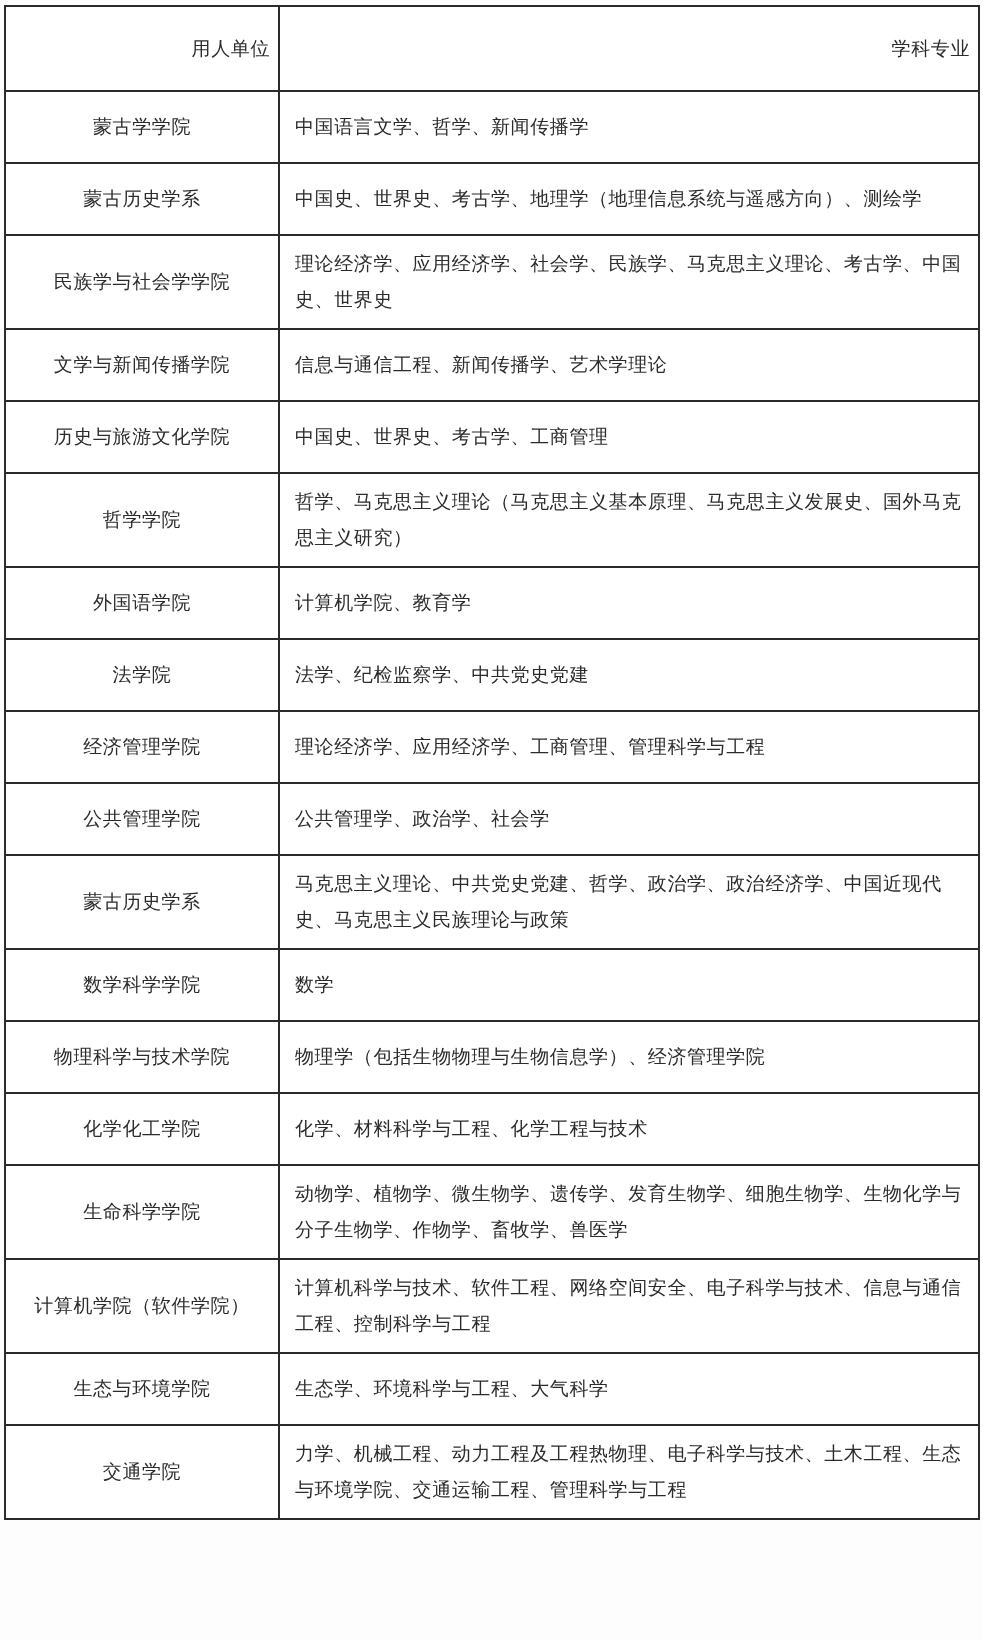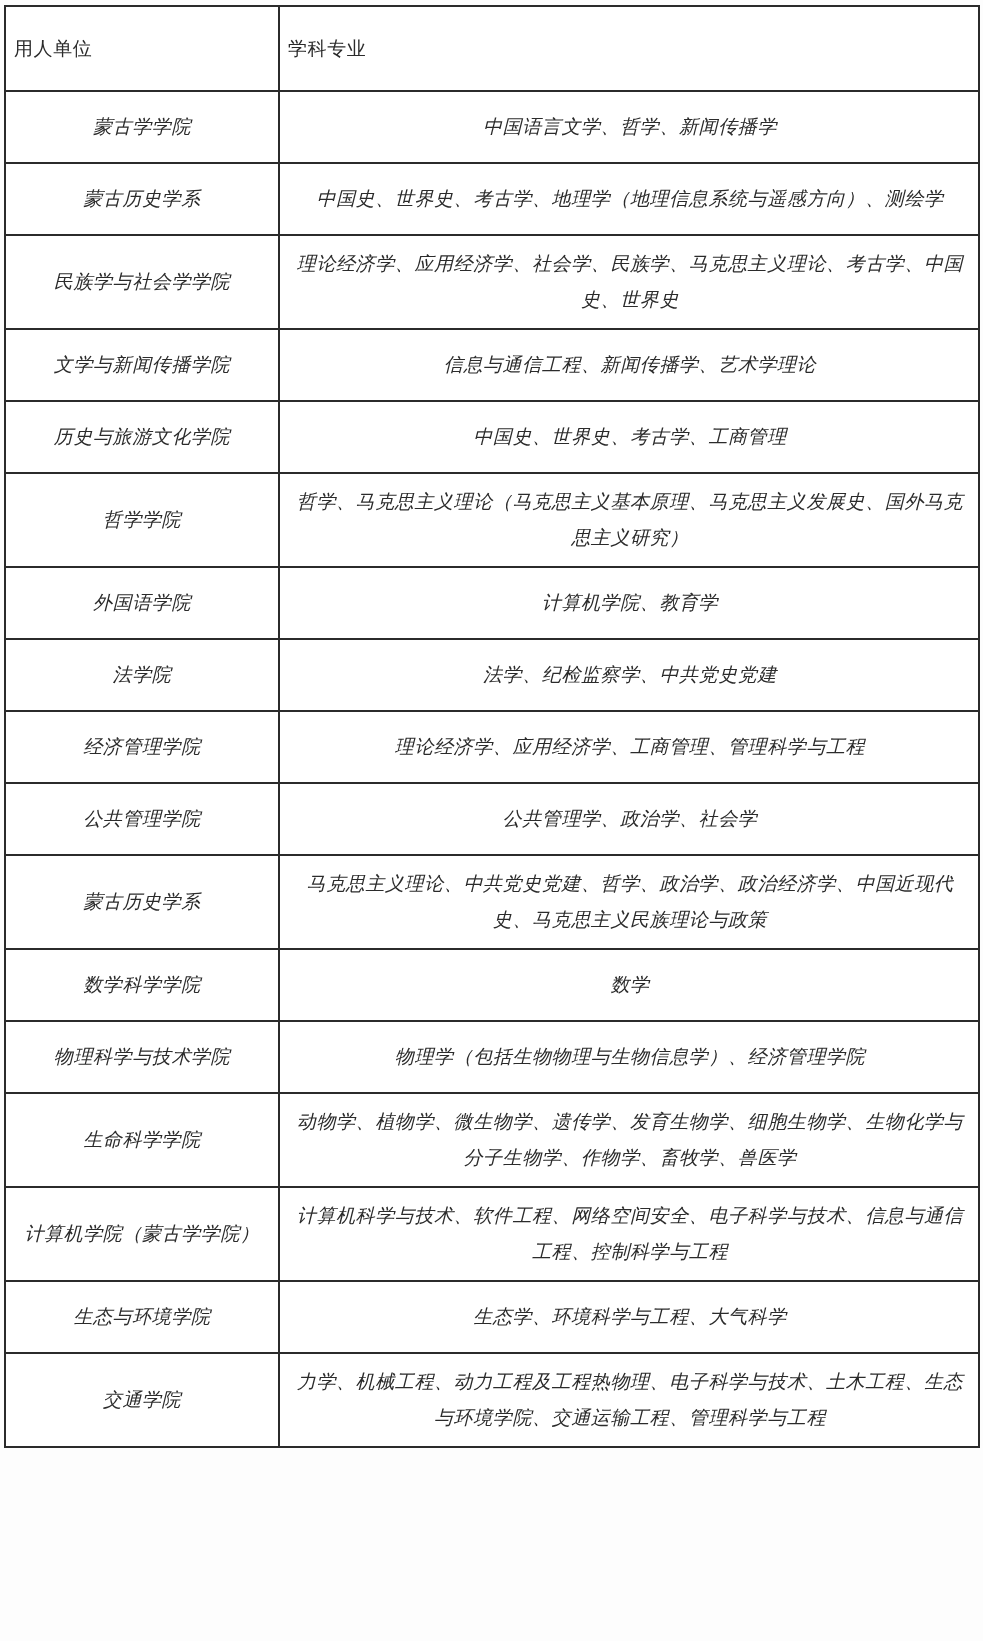--- a/index.html
+++ b/index.html
@@ -30,32 +30,32 @@
     border: 2px solid #2b2b2b;
     font-size: 19px;
     letter-spacing: 0.6px;
     line-height: 36px;
     vertical-align: middle;
     box-sizing: border-box;
     word-break: normal;
     overflow-wrap: break-word;
   }
   table.recruit thead tr { height: 85px; }
-  table.recruit tbody tr { height: 72px; font-style: italic; }
+  table.recruit tbody tr { height: 72px; }
   table.recruit th {
     font-weight: normal;
-    text-align: left;
+    text-align: right;
     padding: 10px 8px;
   }
   table.recruit td.unit-cell {
     text-align: center;
     padding: 10px 8px;
   }
   table.recruit td.majors-cell {
-    text-align: center;
+    text-align: left;
     padding: 10px 13px 10px 15px;
   }
 </style>
 </head>
 <body>
 
 <div class="page">
   <table class="recruit">
     <colgroup>
       <col class="col-unit">
@@ -114,25 +114,29 @@
         </tr>
         <tr>
           <td class="unit-cell">数学科学学院</td>
           <td class="majors-cell">数学</td>
         </tr>
         <tr>
           <td class="unit-cell">物理科学与技术学院</td>
           <td class="majors-cell">物理学（包括生物物理与生物信息学）、经济管理学院</td>
         </tr>
         <tr>
+          <td class="unit-cell">化学化工学院</td>
+          <td class="majors-cell">化学、材料科学与工程、化学工程与技术</td>
+        </tr>
+        <tr>
           <td class="unit-cell">生命科学学院</td>
           <td class="majors-cell">动物学、植物学、微生物学、遗传学、发育生物学、细胞生物学、生物化学与分子生物学、作物学、畜牧学、兽医学</td>
         </tr>
         <tr>
-          <td class="unit-cell">计算机学院（蒙古学学院）</td>
+          <td class="unit-cell">计算机学院（软件学院）</td>
           <td class="majors-cell">计算机科学与技术、软件工程、网络空间安全、电子科学与技术、信息与通信工程、控制科学与工程</td>
         </tr>
         <tr>
           <td class="unit-cell">生态与环境学院</td>
           <td class="majors-cell">生态学、环境科学与工程、大气科学</td>
         </tr>
         <tr>
           <td class="unit-cell">交通学院</td>
           <td class="majors-cell">力学、机械工程、动力工程及工程热物理、电子科学与技术、土木工程、生态与环境学院、交通运输工程、管理科学与工程</td>
         </tr>

